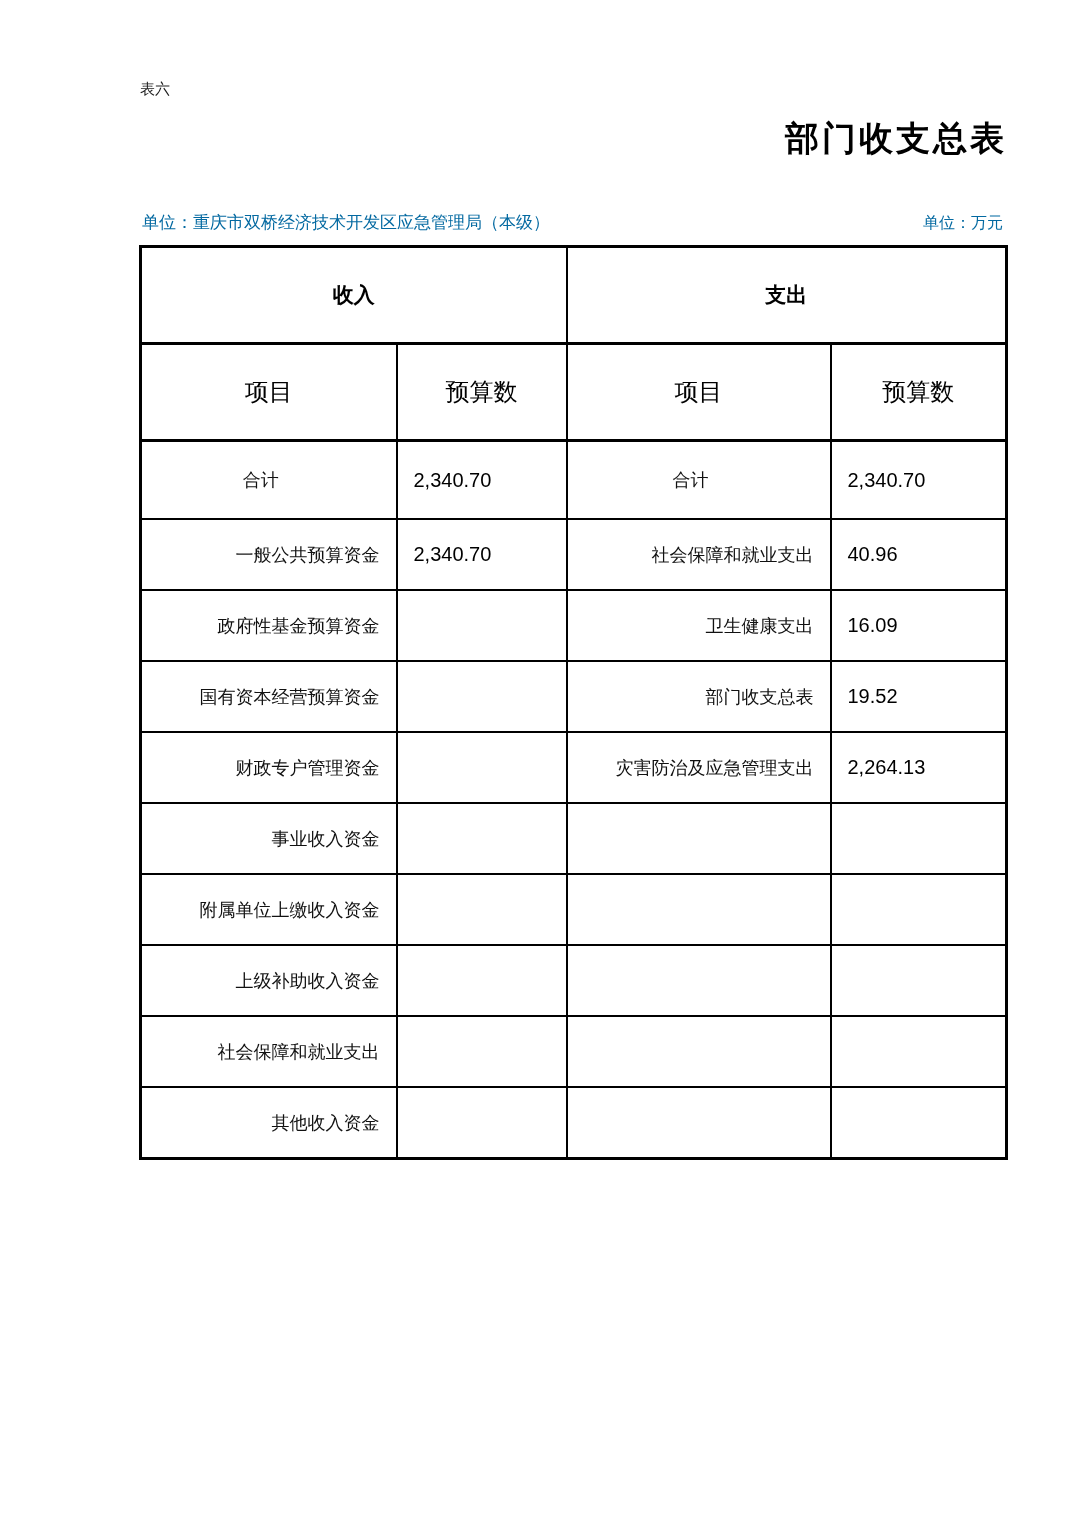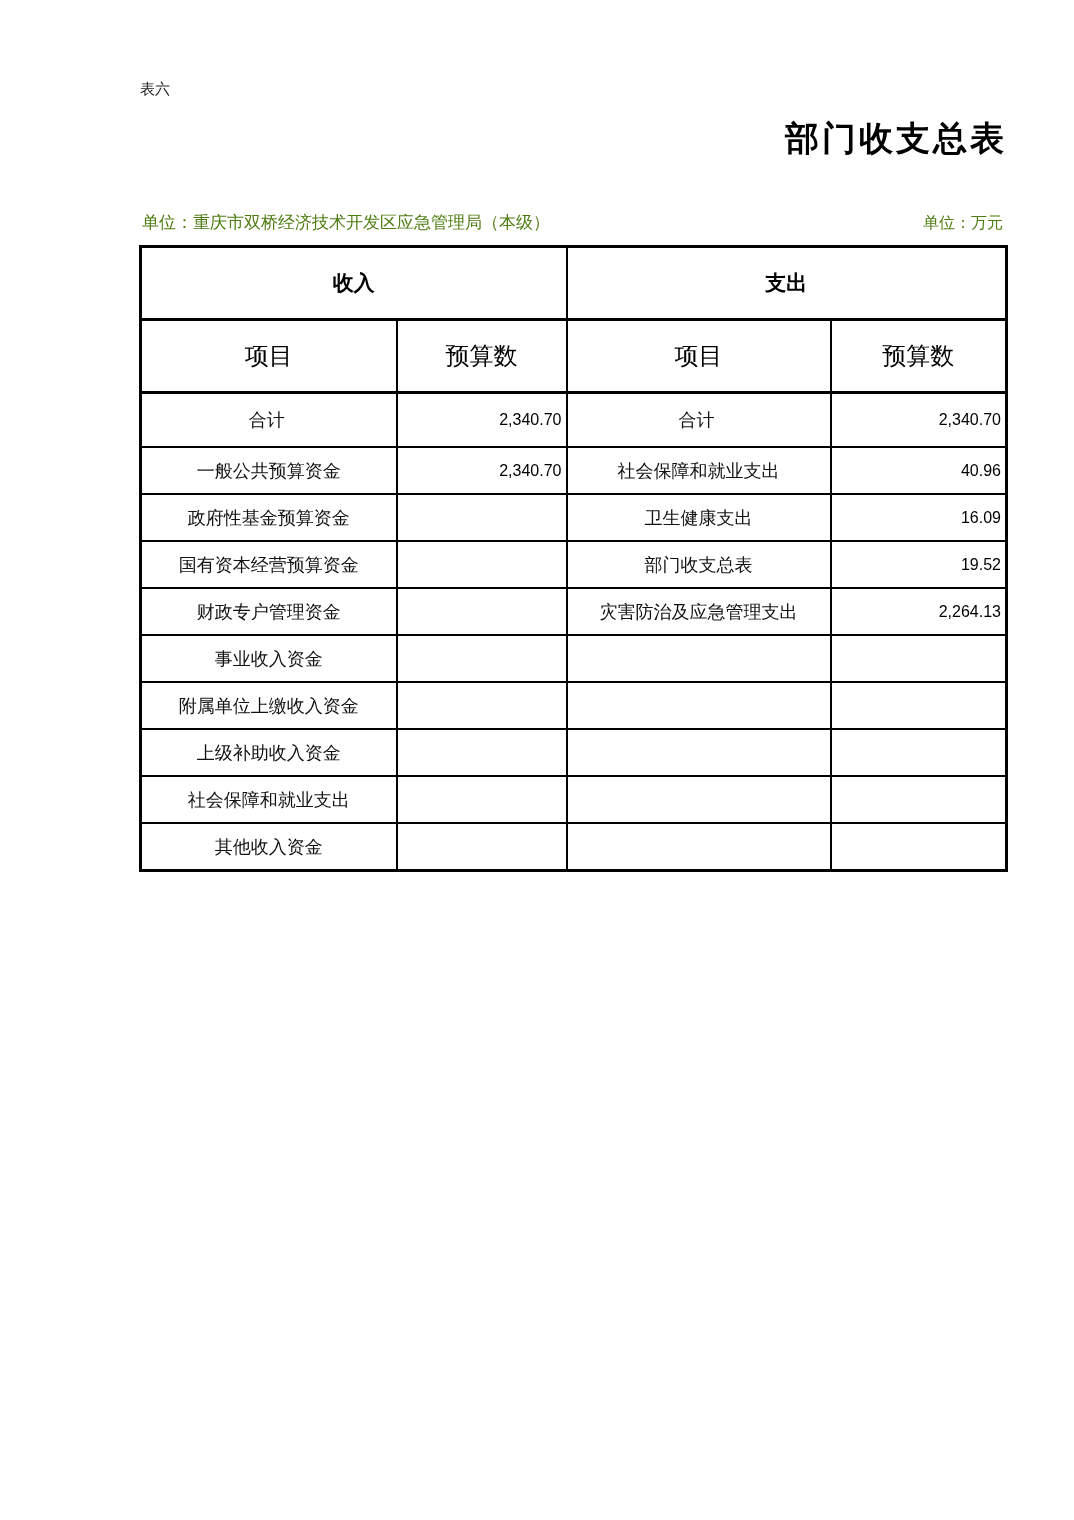--- a/index.html
+++ b/index.html
@@ -40,38 +40,38 @@
   .unit-row {
     position: absolute;
     left: 139px;
     top: 211px;
     width: 866px;
     display: flex;
     justify-content: space-between;
     align-items: baseline;
     font-size: 17px;
     font-family: "Liberation Serif", serif;
-    color: #4d7c0f;
+    color: #0369a1;
   }
   .unit-row .unit-left { padding-left: 3px; }
   .unit-row .unit-right { padding-right: 2px; font-size: 16px; }
 
   table.budget {
     position: absolute;
     left: 139px;
     top: 245px;
     width: 866px;
     border-collapse: collapse;
     table-layout: fixed;
     border: 3px solid #000000;
   }
   table.budget th,
   table.budget td {
     border: 2px solid #000000;
-    padding: 4px;
+    padding: 16px;
     overflow: hidden;
     white-space: nowrap;
     background: #ffffff;
   }
   tr.hdr-main th {
     height: 62px;
     font-family: "Liberation Sans", sans-serif;
     font-weight: bold;
     font-size: 21px;
     text-align: center;
@@ -85,31 +85,30 @@
     font-size: 24px;
     text-align: center;
     vertical-align: middle;
     border-bottom-width: 3px;
   }
   tr.total-row td { height: 44px; }
   tr.data-row td { height: 37px; }
   td.item {
     font-family: "Liberation Serif", serif;
     font-size: 18px;
-    text-align: center;
+    text-align: right;
     vertical-align: middle;
     padding-left: 6px;
     padding-right: 4px;
     color: #111111;
   }
   td.item.center { text-align: center; padding-left: 0; }
   td.value {
     font-family: "Liberation Sans", sans-serif;
-    font-size: 16px;
-    text-align: right;
+    font-size: 20px;
     vertical-align: middle;
     padding-right: 6px;
     padding-left: 4px;
     color: #000000;
   }
 </style>
 </head>
 <body>
 
 <div class="page">

